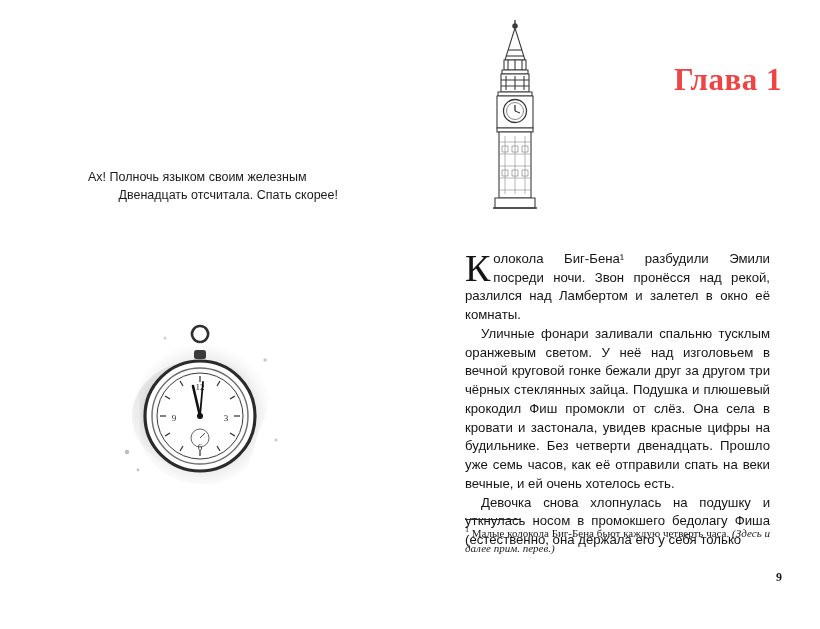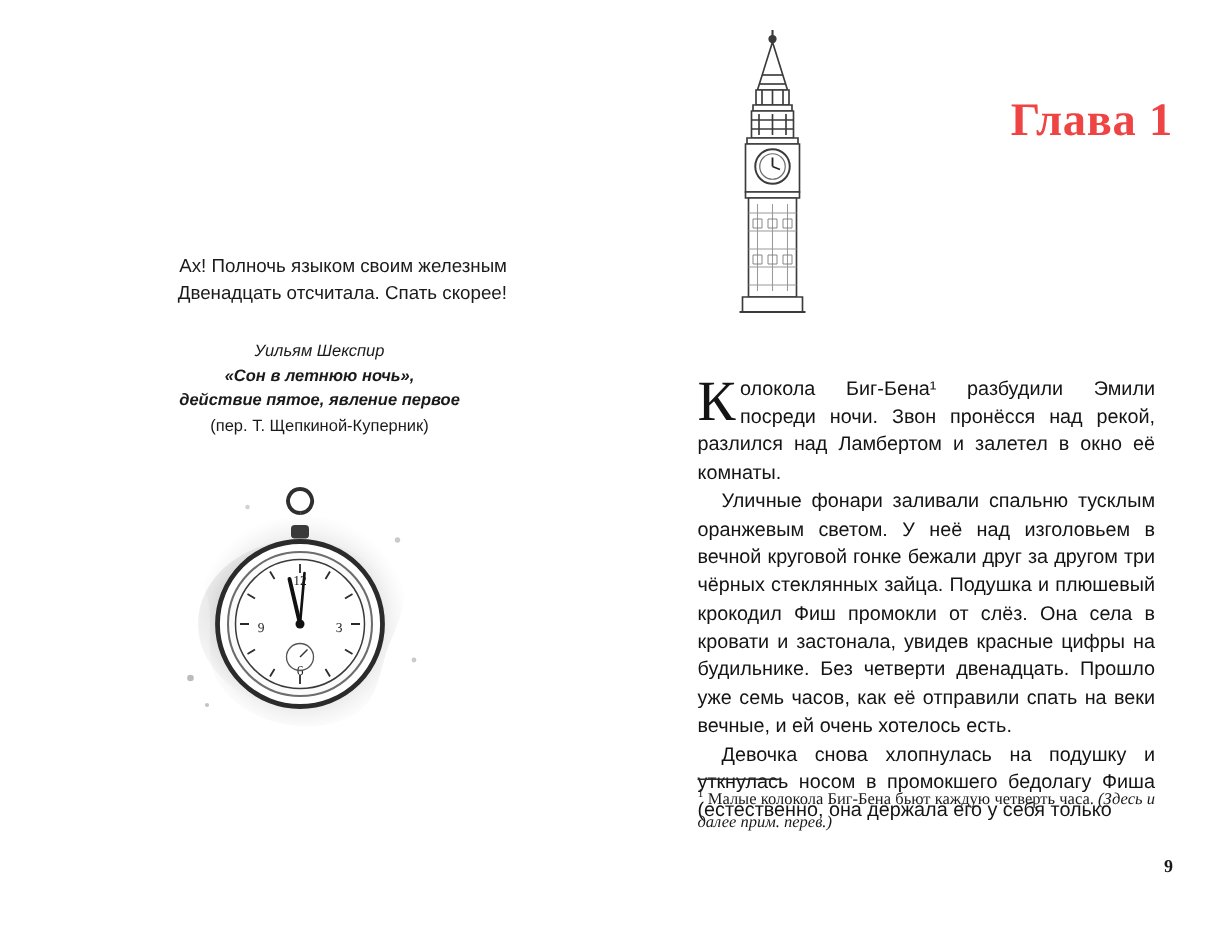--- a/index.html
+++ b/index.html
@@ -38,21 +38,21 @@
     font-size: 12.5px;
     line-height: 1.45;
     color: #1a1a1a;
     font-family: "Liberation Sans", sans-serif;
   }
   .epigraph-line {
     display: block;
     white-space: nowrap;
     text-align: right;
   }
-  .epigraph-line.l1 { text-align: right; }
+  .epigraph-line.l1 { text-align: left; }
   .attribution {
     position: absolute;
     left: 88px;
     top: 226px;
     width: 250px;
     text-align: center;
     font-size: 11px;
     line-height: 1.5;
     font-family: "Liberation Sans", sans-serif;
   }
@@ -155,26 +155,20 @@
 
 <div class="spread">
 
   <div class="page-left">
 
     <div class="epigraph">
       <span class="epigraph-line l1">Ах! Полночь языком своим железным</span>
       <span class="epigraph-line l2">Двенадцать отсчитала. Спать скорее!</span>
     </div>
 
-    <div class="attribution">
-      <span class="it">Уильям Шекспир</span>
-      <span class="bit">«Сон в летнюю ночь»,</span>
-      <span class="bit">действие пятое, явление первое</span>
-      <span>(пер. Т. Щепкиной-Куперник)</span>
-    </div>
 
     <div class="watch-wrap">
       <svg class="watch-svg" width="210" height="185" viewBox="0 0 210 185" xmlns="http://www.w3.org/2000/svg">
         <defs>
           <radialGradient id="smudge" cx="50%" cy="52%" r="52%">
             <stop offset="0%" stop-color="#6f6f6f" stop-opacity="0.55"></stop>
             <stop offset="55%" stop-color="#8d8d8d" stop-opacity="0.40"></stop>
             <stop offset="100%" stop-color="#c9c9c9" stop-opacity="0"></stop>
           </radialGradient>
           <radialGradient id="smudge2" cx="35%" cy="40%" r="60%">

